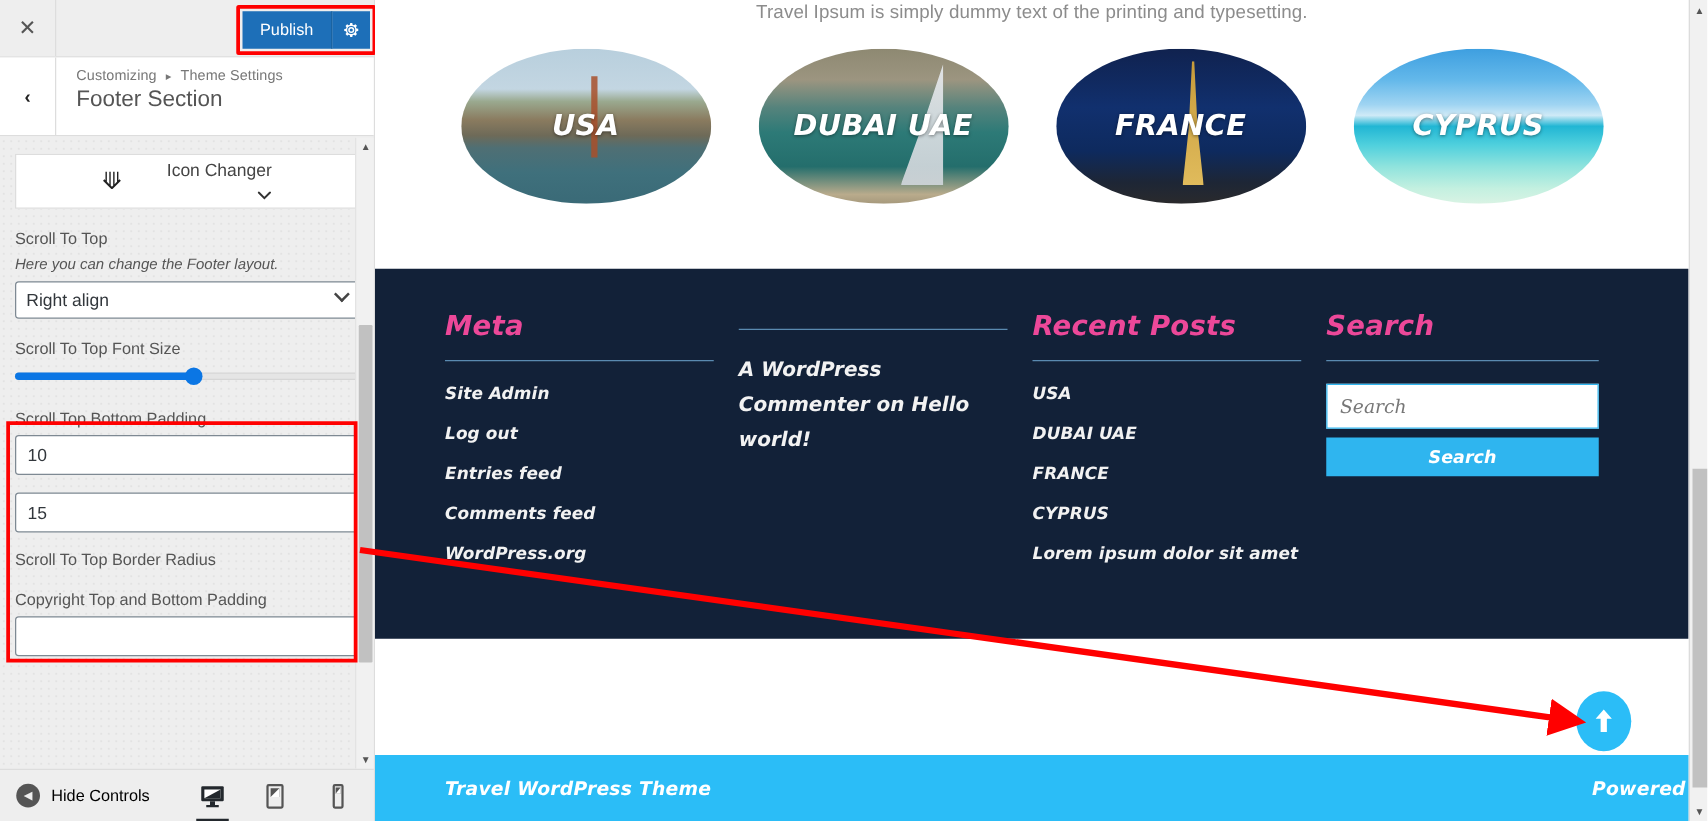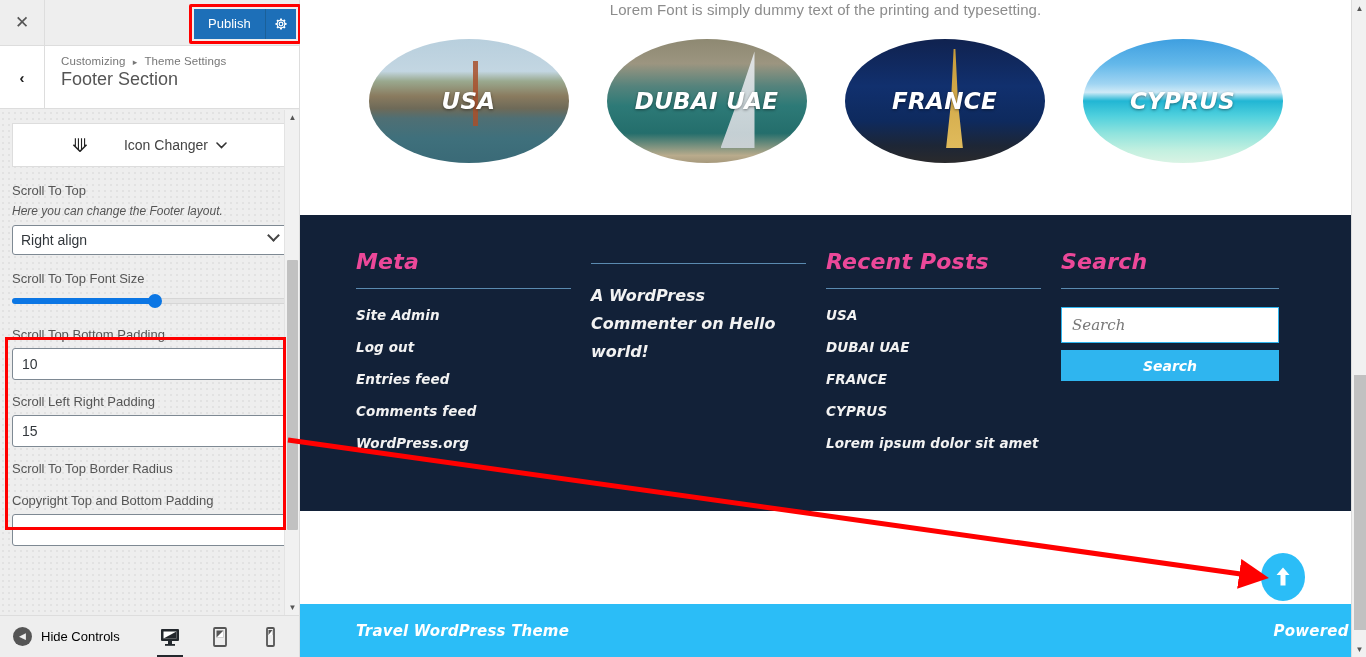--- a/index.html
+++ b/index.html
@@ -349,21 +349,21 @@
           <span>Theme Settings</span>
         </div>
         <div id="panel-title">Footer Section</div>
       </div>
     </div>
 
     <div id="controls">
 
       <div id="icon-changer">
         <span class="arrow-glyph">⟱</span>
-        <span style="display:flex;align-items:center;gap:8px;">
+        <span style="display:flex;align-items:flex-end;gap:8px;flex-direction:column;">
           <span class="ic-label">Icon Changer</span>
           <span class="caret">
             <svg width="11" height="7" viewBox="0 0 11 7">
                 <path d="M1 1l4.5 4.5L10 1" stroke="#333" stroke-width="1.6" fill="none" stroke-linecap="round"></path>
               </svg>
           </span>
         </span>
       </div>
 
       <div class="ctl" style="margin-top:16px;">
@@ -387,21 +387,20 @@
           <div class="knob" id="slider-knob" style="left: 52%;"></div>
         </div>
       </div>
 
       <div class="ctl" style="margin-top:19px;">
         <div class="ctl-label">Scroll Top Bottom Padding</div>
         <input class="wp-text" type="text" value="10" style="">
       </div>
 
       <div class="ctl" style="margin-top:14px;">
-        <div class="ctl-label">Scroll Left Right Padding</div>
         <input class="wp-text" type="text" value="15" style="">
       </div>
 
       <div class="ctl" style="margin-top:14px;">
         <div class="ctl-label">Scroll To Top Border Radius</div>
       </div>
 
       <div class="ctl" style="margin-top:17px;">
         <div class="ctl-label">Copyright Top and Bottom Padding</div>
         <input class="wp-text" type="text" value="" style="">
@@ -444,21 +443,21 @@
             <path d="M9.5 4h4v5h-4z" fill="#555"></path>
             <path d="M9.5 9l4-5v5z" fill="#fff"></path>
           </svg>
         </span>
       </div>
     </div>
   </div>
 
   <div id="preview">
 
-    <div id="tagline">Lorem Font is simply dummy text of the printing and typesetting.</div>
+    <div id="tagline">Travel Ipsum is simply dummy text of the printing and typesetting.</div>
 
     <div id="ovals">
       <div class="oval">
         <span class="bg bg-usa"></span>
         <span class="oval-label">USA</span>
       </div>
       <div class="oval">
         <span class="bg bg-dubai-2"></span>
         <span class="oval-label">DUBAI UAE</span>
       </div>

